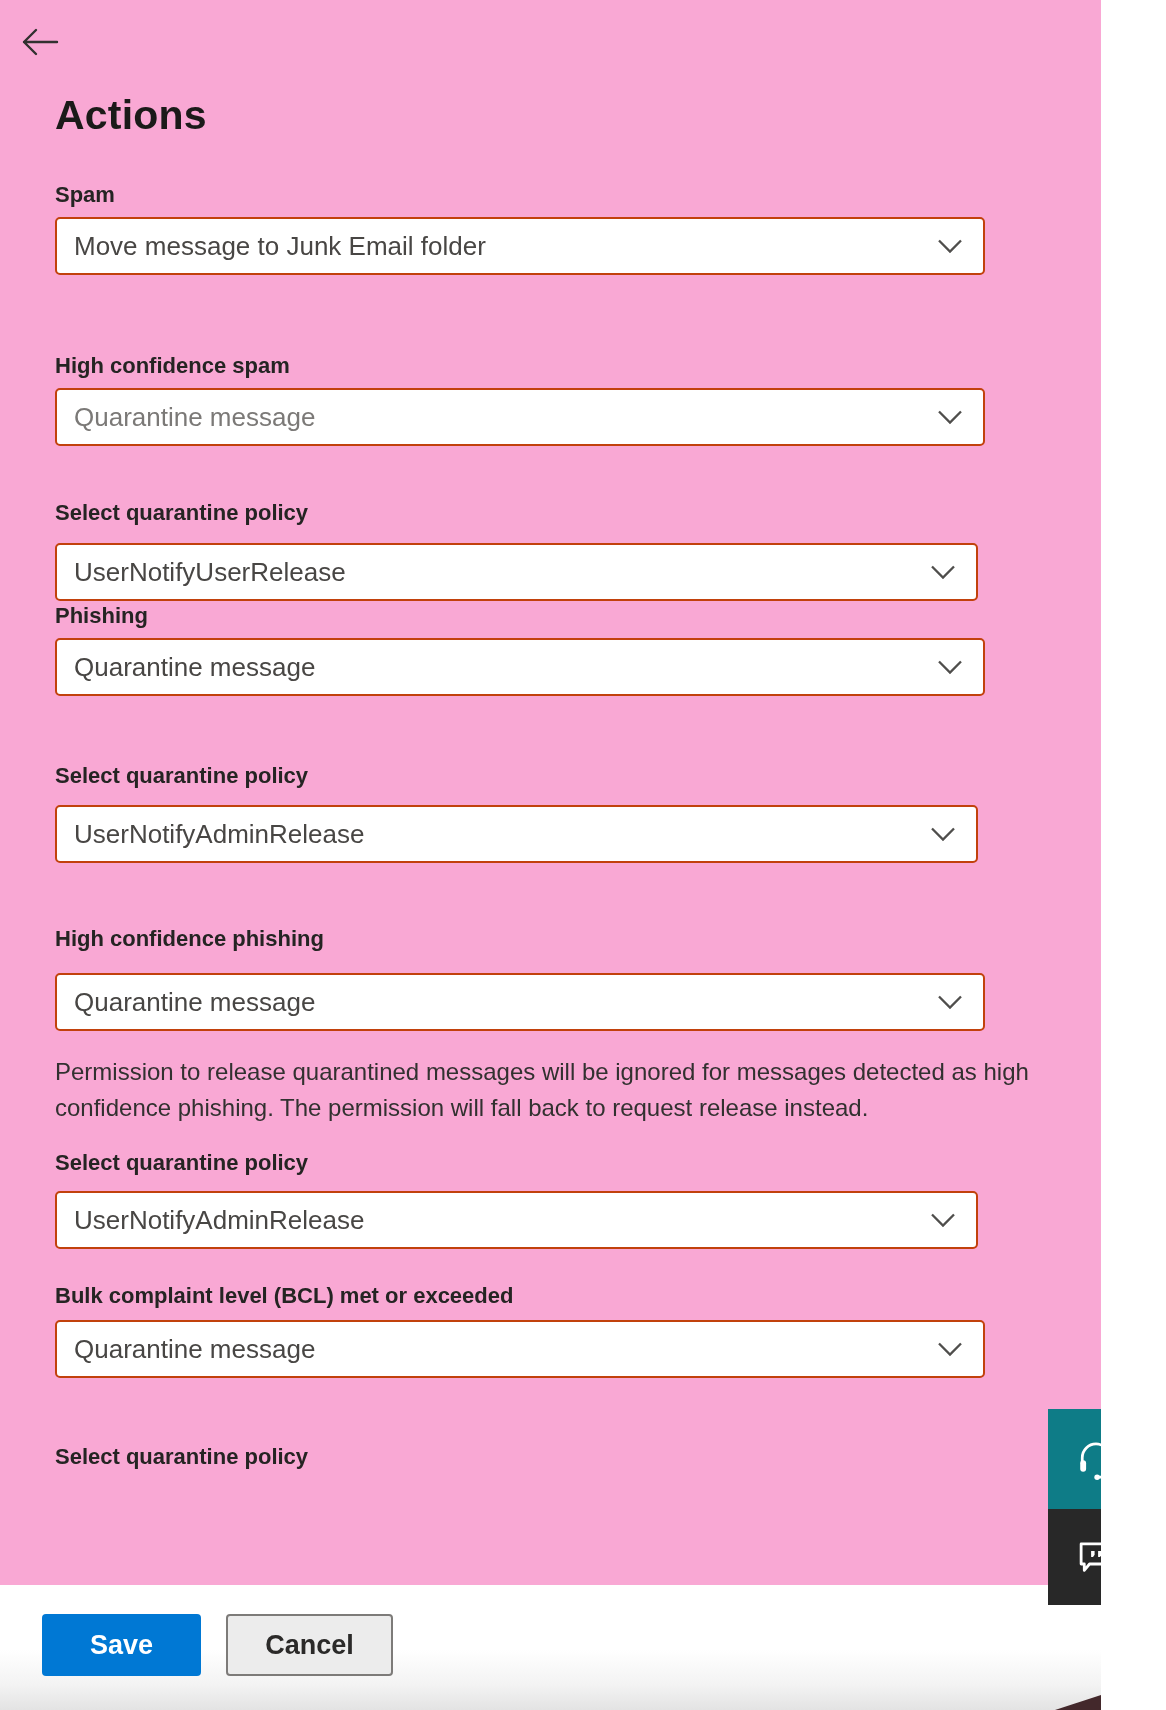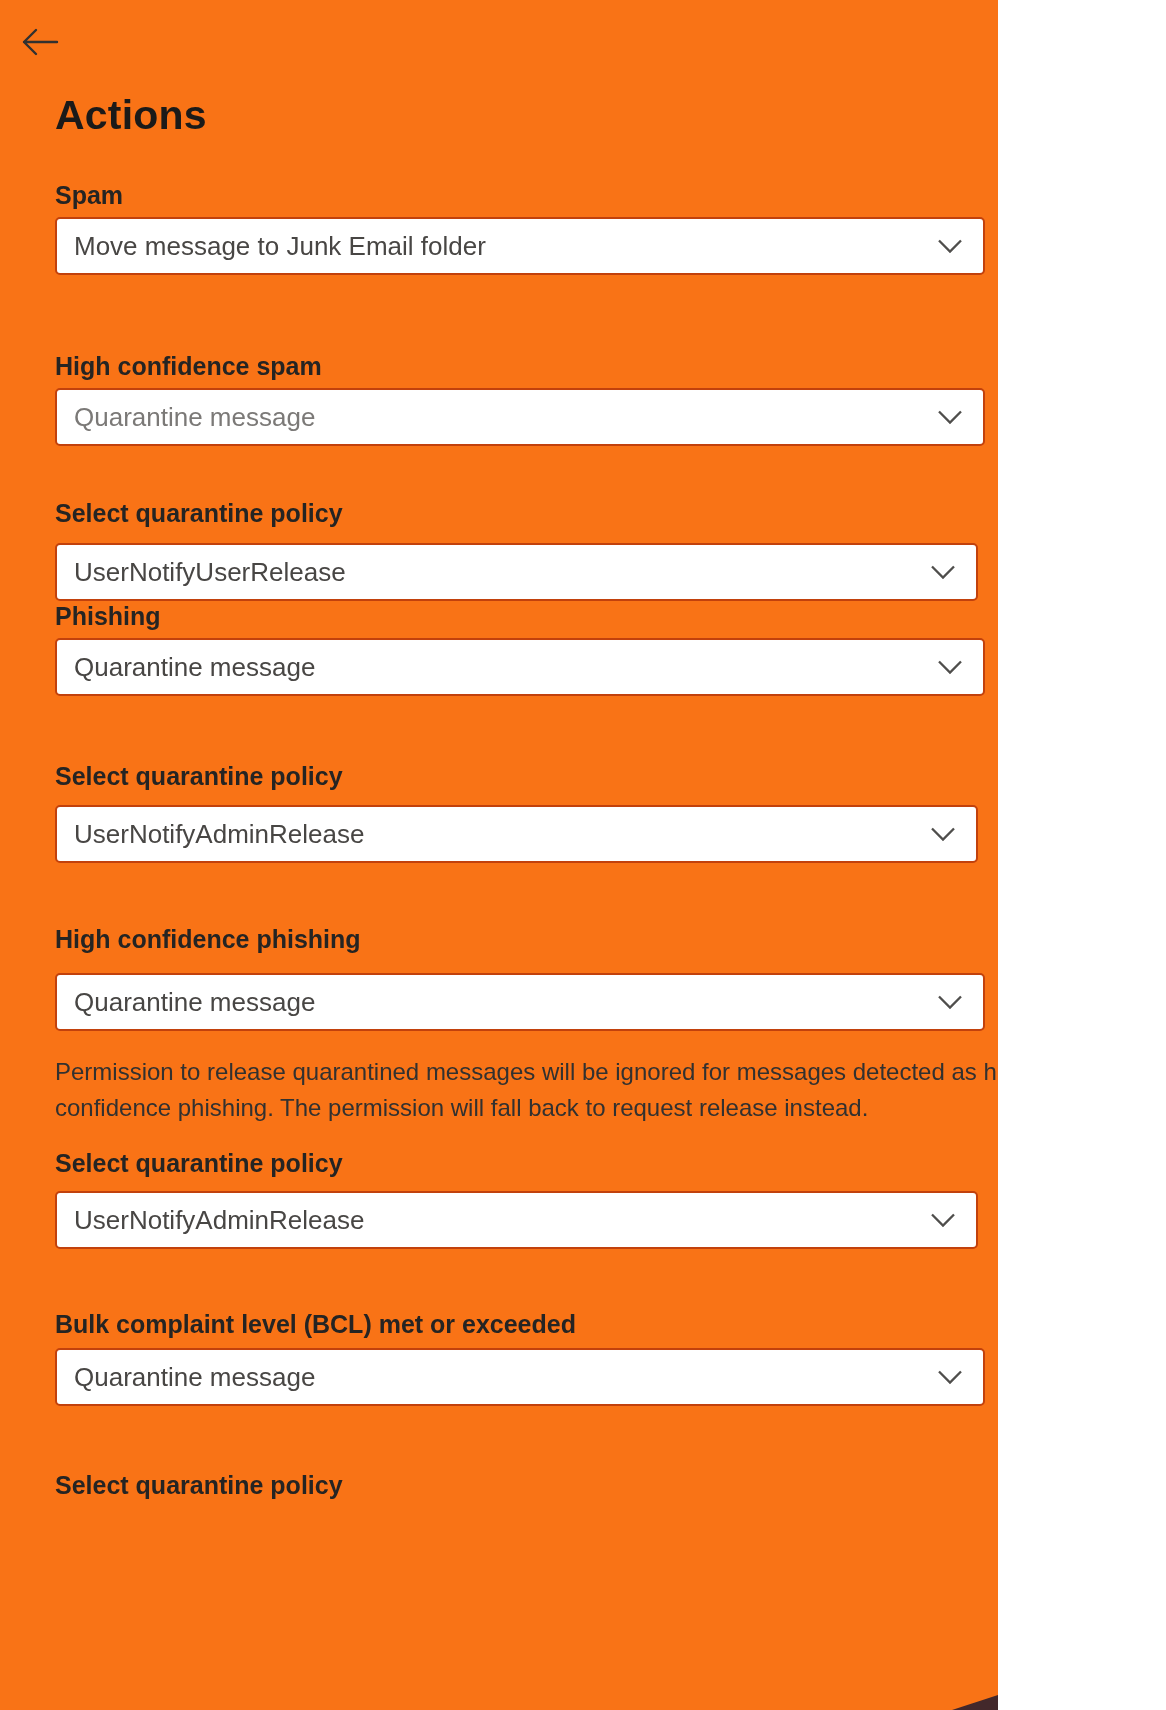--- a/index.html
+++ b/index.html
@@ -1,19 +1,19 @@
 <!DOCTYPE html>
 <html><head>
 <meta charset="utf-8">
 <style>
   html,body{margin:0;padding:0;background:#fff;}
   .page{
     position:relative;
-    width:998px;height:1710px;
-    background:#f97316;
+    width:1101px;height:1710px;
+    background:#f9a8d4;
     overflow:hidden;
     font-family:"Liberation Sans","DejaVu Sans",sans-serif;
     color:#323130;
   }
   
   .icon-btn{
     position:absolute;top:20px;
     width:44px;height:44px;
     display:flex;align-items:center;justify-content:center;
     background:transparent;border:none;cursor:pointer;padding:0;
@@ -21,30 +21,30 @@
   .back-btn{left:18px;}
   .close-btn{left:1108px;}
   
   .content{padding:0 0 0 55px;}
   h1.title{
     margin:0;padding-top:90px;
     font-size:41px;line-height:50px;
     font-weight:700;color:#1b1a19;letter-spacing:0.2px;
   }
   .field-label{
-    font-size:25px;line-height:30px;font-weight:600;color:#252423;
+    font-size:22px;line-height:30px;font-weight:600;color:#252423;
   }
   .lbl-spam{margin-top:40px;}
   .lbl-hcs{margin-top:76px;}
   .lbl-policy1{margin-top:52px;}
   .lbl-phish{}
   .lbl-policy2{margin-top:65px;}
   .lbl-hcp{margin-top:61px;}
   .lbl-policy3{margin-top:22px;}
-  .lbl-bcl{margin-top:60px;}
+  .lbl-bcl{margin-top:32px;}
   .lbl-policy4{margin-top:64px;}
   .indent{}
   .combobox{
     box-sizing:border-box;
     position:relative;
     height:58px;
     background:#fff;
     border:2px solid #c2410c;
     border-radius:5px;
     display:flex;align-items:center;
@@ -221,20 +221,24 @@
         <svg width="26" height="15" viewBox="0 0 26 15" fill="none">
             <path d="M2 2 L13 13 L24 2" stroke="#4f4e4c" stroke-width="2.3"></path>
           </svg>
       </span>
     </div>
 
     <div class="field-label lbl-policy4 indent">Select quarantine policy</div>
 
   </div>
 
+  <div class="footer">
+    <button class="btn btn-save">Save</button>
+    <button class="btn btn-cancel">Cancel</button>
+  </div>
 
   <button class="float-btn float-help" aria-label="Support">
     <span style="display:flex;">
       <svg width="44" height="46" viewBox="0 0 24 25" fill="none" stroke="#ffffff" stroke-width="1.5">
         <path d="M4.5 15 v-3.2 a7.5 7.5 0 0 1 15 0 V15"></path>
         <rect x="3.4" y="13.2" width="3.2" height="6.2" rx="1.6" fill="#ffffff" stroke="none"></rect>
         <rect x="17.4" y="13.2" width="3.2" height="6.2" rx="1.6" fill="#ffffff" stroke="none"></rect>
         <path d="M19 19.4 a3.4 3.4 0 0 1 -3.4 3 h-2.2"></path>
         <circle cx="12.6" cy="22.4" r="1.5" fill="#ffffff" stroke="none"></circle>
       </svg>

